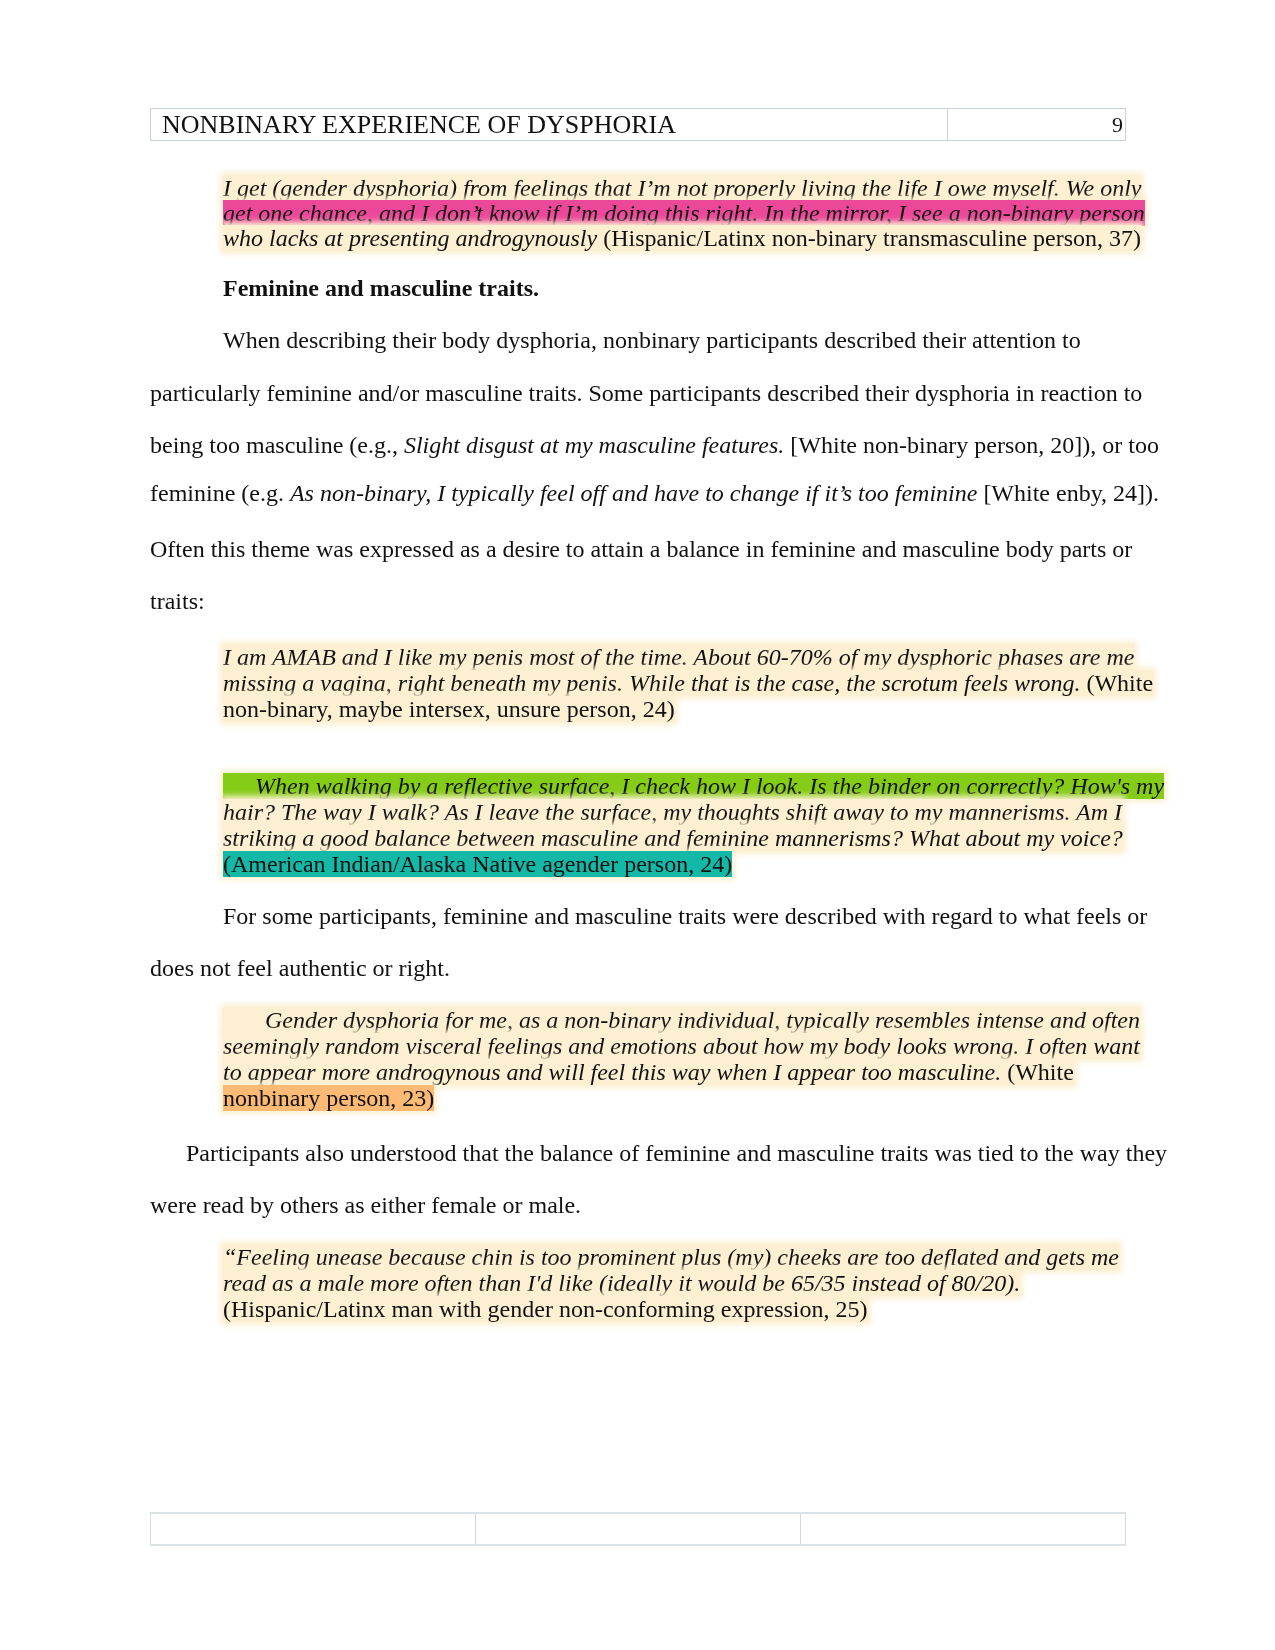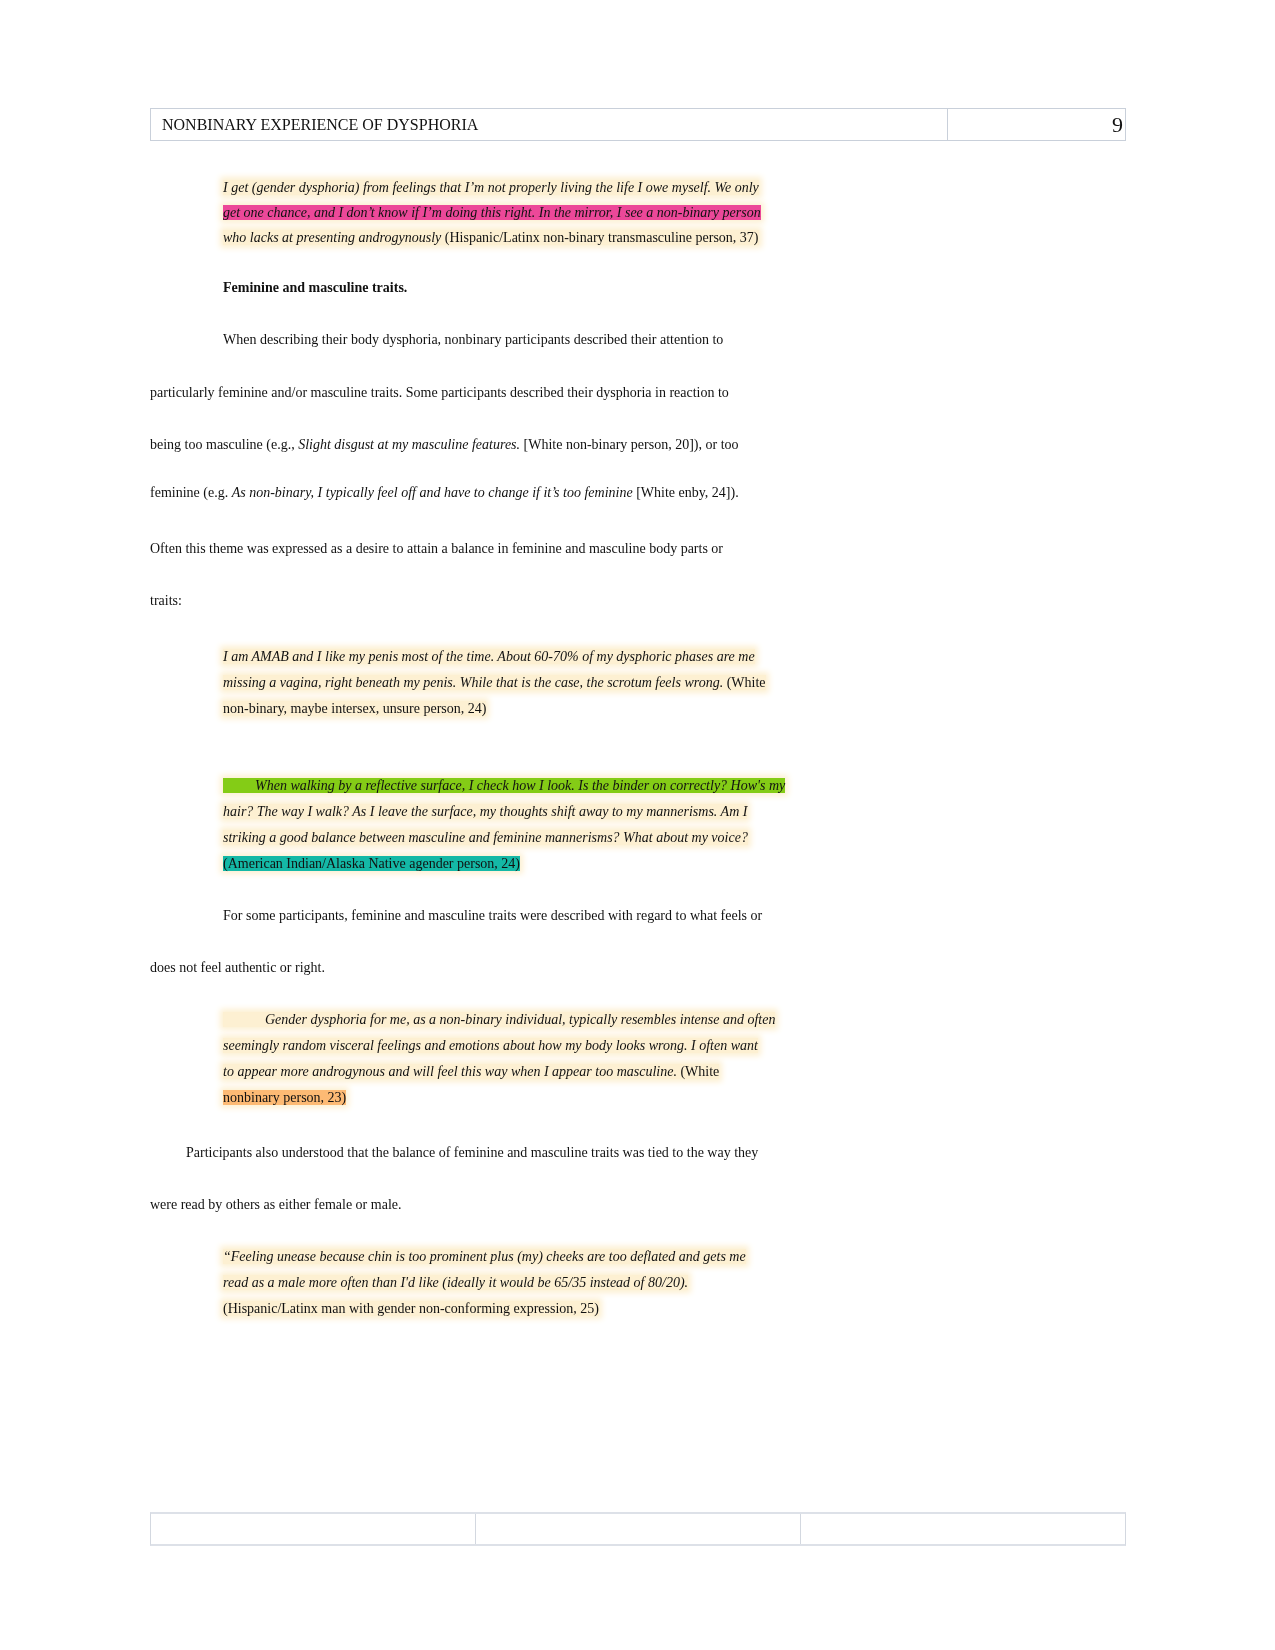--- a/index.html
+++ b/index.html
@@ -4,24 +4,24 @@
 <style>
   html, body { margin: 0; padding: 0; background: #ffffff; }
   body { width: 1275px; height: 1650px; position: relative; overflow: hidden;
          font-family: "Liberation Serif", "DejaVu Serif", serif; color: #111111; }
   .page { position: absolute; left: 0; top: 0; width: 1275px; height: 1650px; }
 
   
   .hdr-table { position: absolute; left: 150px; top: 108px; width: 976px; height: 33px;
                border: 1px solid #c9d0da; box-sizing: border-box; display: flex; }
   .hdr-cell-title { width: 797px; border-right: 1px solid #c9d0da; box-sizing: border-box;
-                    font-size: 16px; line-height: 31px; padding-left: 11px; white-space: nowrap; }
+                    font-size: 26px; line-height: 31px; padding-left: 11px; white-space: nowrap; }
   .hdr-cell-page { flex: 1; text-align: right; font-size: 22px; line-height: 31px; padding-right: 2px; }
 
-  .line { position: absolute; font-size: 14px; white-space: nowrap; line-height: 26px; }
+  .line { position: absolute; font-size: 24px; white-space: nowrap; line-height: 26px; }
   .body-line { left: 150px; }
   .indent { left: 223px; }
   .indent-small { left: 186px; }
   .bold { font-weight: bold; }
   .it { font-style: italic; }
   .hl { background: #fdf0d2; box-shadow: 0 0 6px 3px #fdf0d2; }
 
   
   .ftr-table { position: absolute; left: 150px; top: 1512px; width: 976px; height: 34px;
                border: 1px solid #d3d8e0; border-top: 2px solid #dde1e8; border-bottom: 2px solid #dde1e8;

